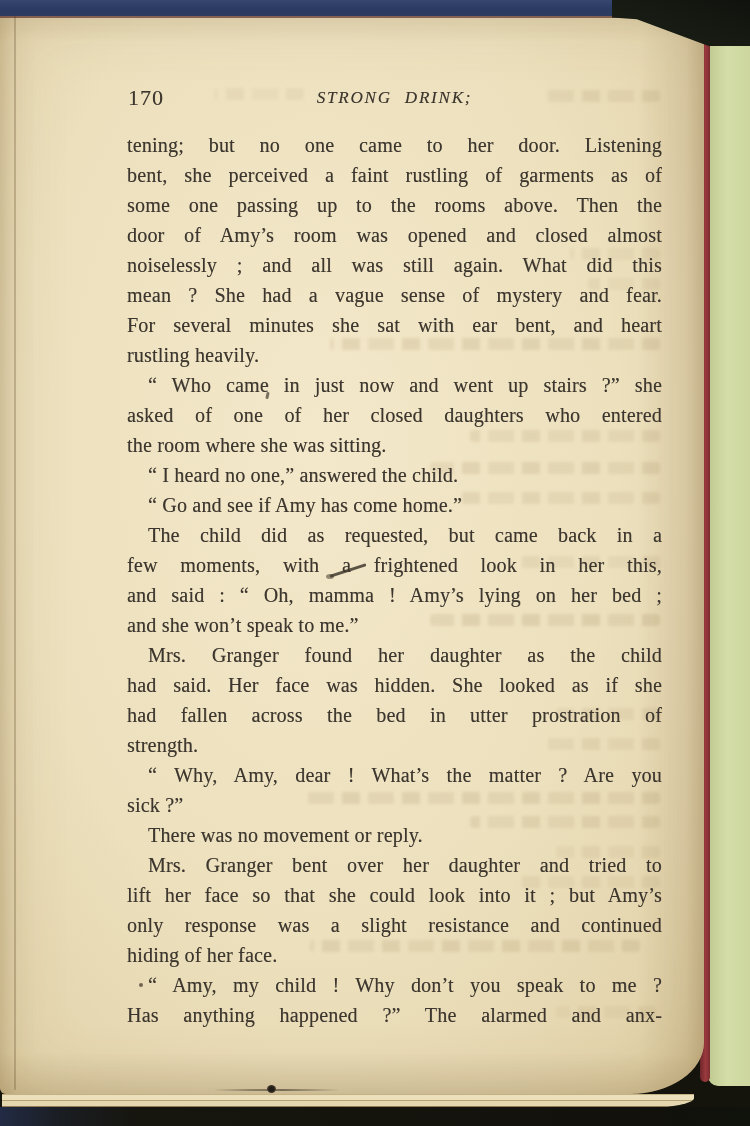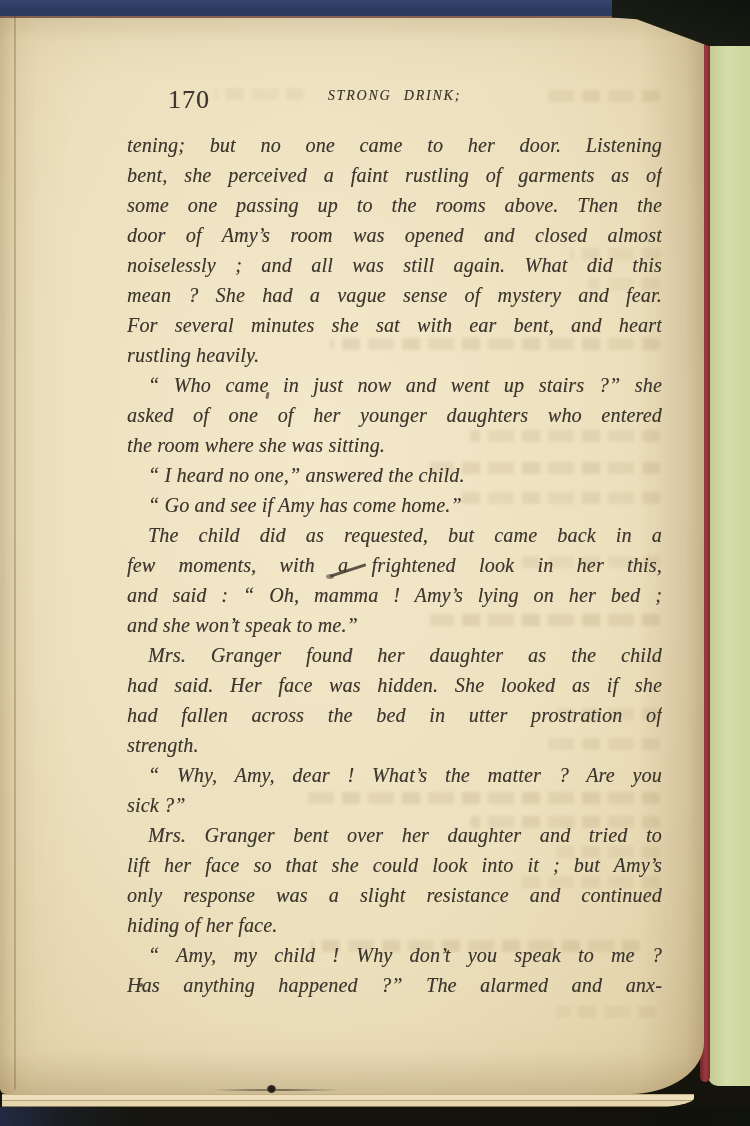--- a/index.html
+++ b/index.html
@@ -70,26 +70,26 @@
   }
 
   
   .text-block {
     position:absolute; left:127px; top:84px; width:535px;
     color: var(--ink,#3c362e);
     text-shadow: 0.3px 0.3px 0.5px rgba(62,56,47,.45);
     letter-spacing:.2px;
   }
   .header-row { position:relative; height:46px; }
-  .page-num { position:absolute; left:1px; top:1px; font-size:26px; letter-spacing:1px;margin-left:40px; }
+  .page-num { position:absolute; left:1px; top:1px; font-size:22px; letter-spacing:1px; }
   .running-head {
     position:absolute; left:0; right:0; top:4px; text-align:center;
-    font-style:italic; font-size:14px; letter-spacing:1.8px; word-spacing:7px;
+    font-style:italic; font-size:17px; letter-spacing:1.8px; word-spacing:7px;
   }
-  .line { height:30px; line-height:30px; font-size:20px; overflow:hidden;font-style:italic; }
+  .line { height:30px; line-height:30px; font-size:20px; overflow:hidden; }
   .line.j { text-align:justify; text-align-last:justify; }
   .line.ind { text-indent:21px; }
 
   
   .ghost {
     position:absolute; height:12px; pointer-events:none;
     filter: blur(1.6px); border-radius:4px;
     background: repeating-linear-gradient(90deg,
       rgba(153,126,84,.40) 0 18px, rgba(153,126,84,0) 18px 26px,
       rgba(153,126,84,.30) 26px 52px, rgba(153,126,84,0) 52px 60px);
@@ -149,34 +149,35 @@
     <div class="lines">
         <div class="line j">tening; but no one came to her door.  Listening</div>
         <div class="line j">bent, she perceived a faint rustling of garments as of</div>
         <div class="line j">some one passing up to the rooms above.  Then the</div>
         <div class="line j">door of Amy’s room was opened and closed almost</div>
         <div class="line j">noiselessly ; and all was still again.  What did this</div>
         <div class="line j">mean ?  She had a vague sense of mystery and fear.</div>
         <div class="line j">For several minutes she sat with ear bent, and heart</div>
         <div class="line">rustling heavily.</div>
         <div class="line j ind">“ Who came in just now and went up stairs ?” she</div>
-        <div class="line j">asked of one of her younger daughters who entered</div>
+        <div class="line j">asked of one of her closed daughters who entered</div>
         <div class="line">the room where she was sitting.</div>
         <div class="line ind">“ I heard no one,” answered the child.</div>
         <div class="line ind">“ Go and see if Amy has come home.”</div>
         <div class="line j ind">The child did as requested, but came back in a</div>
         <div class="line j">few moments, with a frightened look in her this,</div>
         <div class="line j">and said : “ Oh, mamma ! Amy’s lying on her bed ;</div>
         <div class="line">and she won’t speak to me.”</div>
         <div class="line j ind">Mrs. Granger found her daughter as the child</div>
         <div class="line j">had said.  Her face was hidden.  She looked as if she</div>
         <div class="line j">had fallen across the bed in utter prostration of</div>
         <div class="line">strength.</div>
         <div class="line j ind">“ Why, Amy, dear !  What’s the matter ?  Are you</div>
         <div class="line">sick ?”</div>
+        <div class="line ind">There was no movement or reply.</div>
         <div class="line j ind">Mrs. Granger bent over her daughter and tried to</div>
         <div class="line j">lift her face so that she could look into it ; but Amy’s</div>
         <div class="line j">only response was a slight resistance and continued</div>
         <div class="line">hiding of her face.</div>
         <div class="line j ind">“ Amy, my child !  Why don’t you speak to me ?</div>
         <div class="line j">Has anything happened ?”  The alarmed and anx-</div>
       </div>
   </div>
 
   <div class="pen-stroke"></div>

